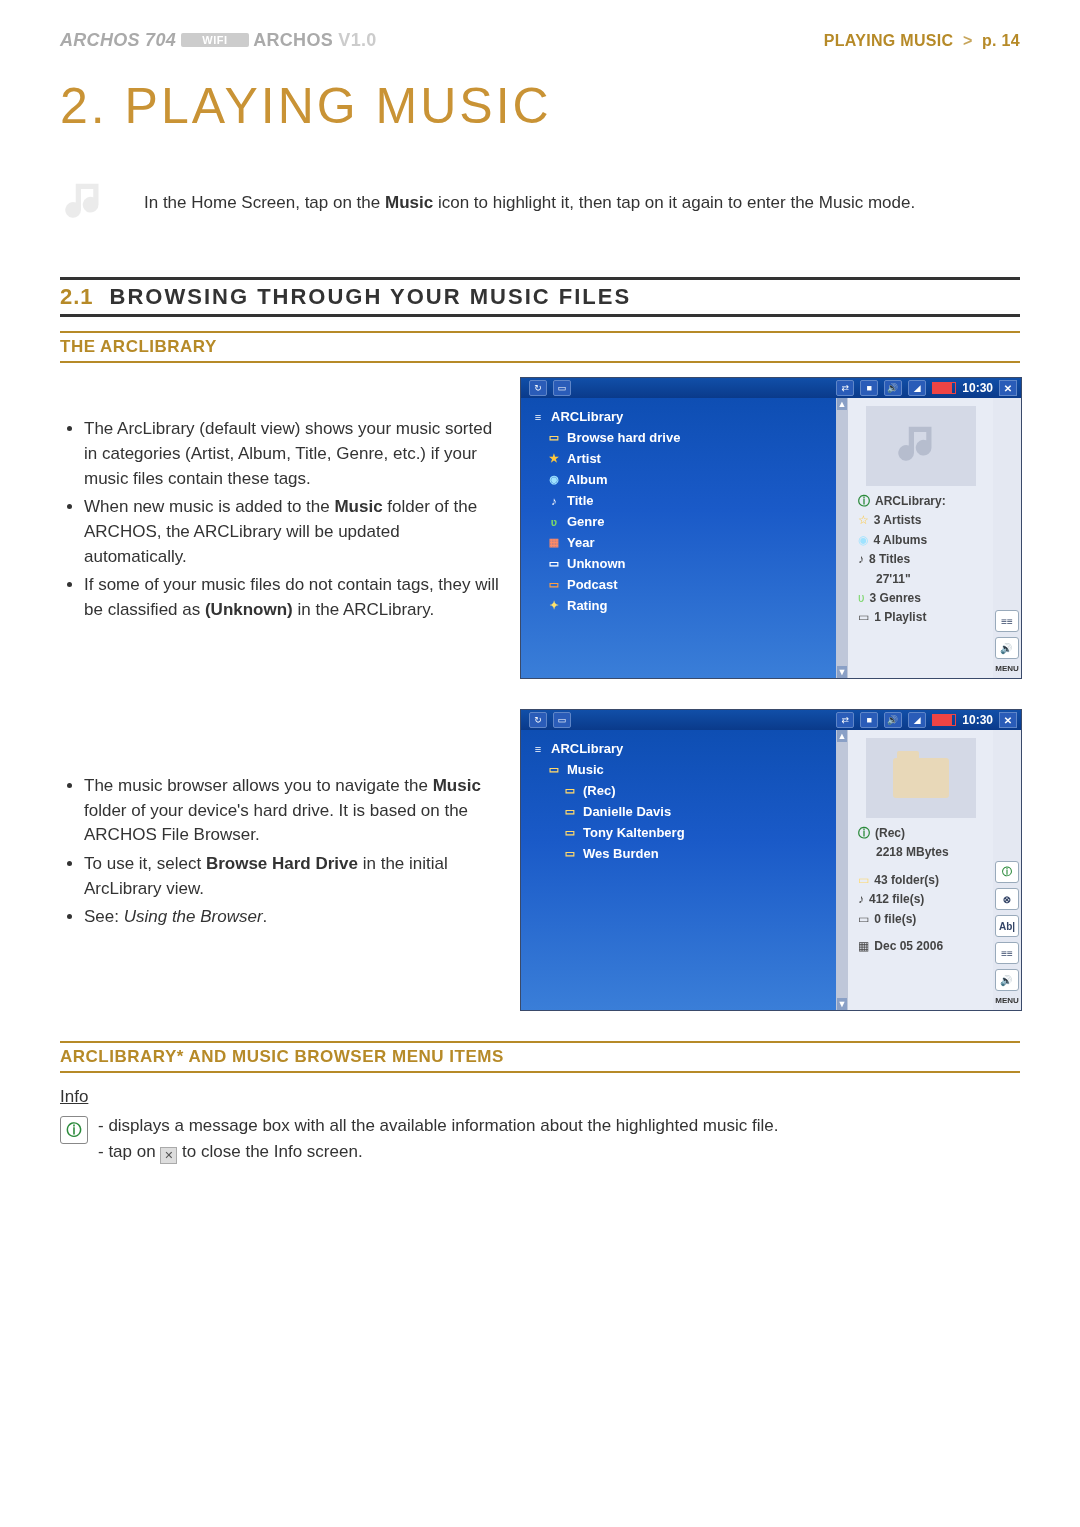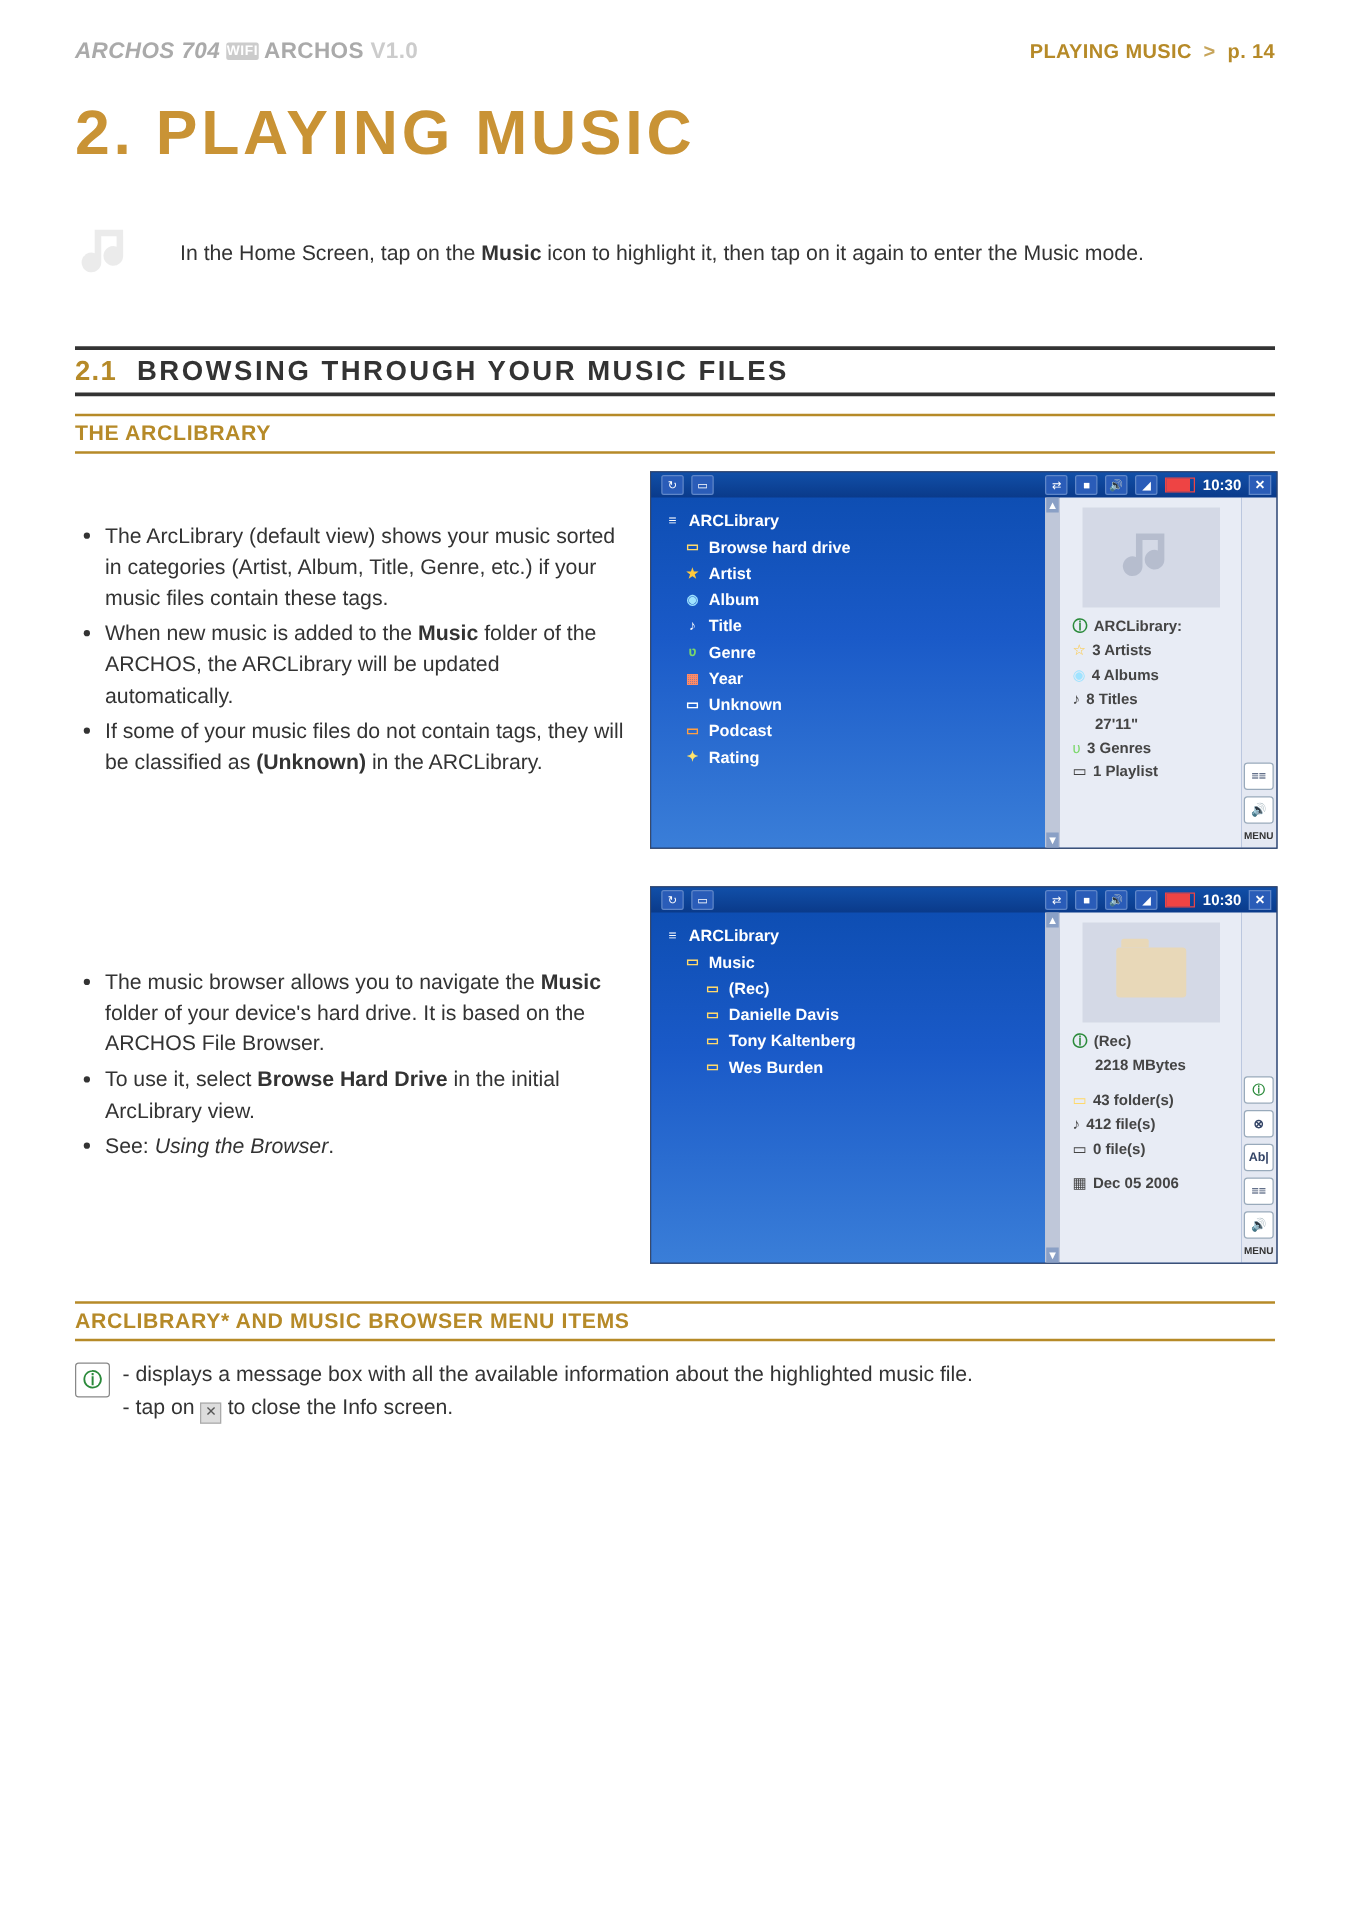--- a/index.html
+++ b/index.html
@@ -1,22 +1,22 @@
 <!DOCTYPE html>
 <html><head>
 <meta charset="utf-8">
 <style>
   body{margin:0;font-family:"Segoe UI",Arial,sans-serif;font-size:17px;color:#333;background:#fff}
   .page{width:1080px;padding:30px 60px 40px 60px;box-sizing:border-box}
   .hdr{display:flex;justify-content:space-between;align-items:baseline;font-size:18px;letter-spacing:0.3px;color:#aaa;font-weight:600;margin-bottom:26px}
   .hdr-left{font-family:"Arial Black",Arial,sans-serif}
   .hdr-right{color:#b68a28;font-weight:700;font-size:16px}
   .archos{font-style:italic}
-  .wifi-badge{display:inline-block;background:#ccc;color:#fff;font-size:11px;padding:1px 0;border-radius:2px;vertical-align:2px;font-weight:700;letter-spacing:.5px}
-  h1{font-family:"Arial Black",Arial,sans-serif;color:#c99335;font-size:50px;letter-spacing:3px;margin:10px 0 40px 0;font-weight:700}
+  .wifi-badge{display:inline-block;background:#ccc;color:#fff;font-size:11px;padding:1px 21px;border-radius:2px;vertical-align:2px;font-weight:700;letter-spacing:.5px}
+  h1{font-family:"Arial Black",Arial,sans-serif;color:#c99335;font-size:50px;letter-spacing:3px;margin:10px 0 40px 0;font-weight:400}
   .intro-row{display:flex;align-items:center;gap:28px;margin-bottom:46px}
   .music-big{width:56px;height:56px;opacity:.35;display:flex;align-items:center;justify-content:center}
   .music-big svg{width:56px;height:56px}
   .intro-text{flex:1;line-height:1.45}
   .sec-header{display:flex;align-items:baseline;gap:16px;border-top:3px solid #333;border-bottom:3px solid #333;padding:4px 0;margin-bottom:14px}
   .sec-num{font-family:"Arial Black",Arial,sans-serif;font-size:22px;color:#b68a28;letter-spacing:1px;font-weight:900}
   .sec-title{font-family:"Arial Black",Arial,sans-serif;font-size:22px;letter-spacing:2px;font-weight:900}
   ul.bullets{margin:8px 0 24px 6px;padding-left:18px}
   ul.bullets li{margin:4px 0;line-height:1.45}
   .subhead{color:#b68a28;font-weight:800;font-family:Arial,sans-serif;letter-spacing:.5px;border-top:2px solid #b68a28;border-bottom:2px solid #b68a28;padding:4px 0;margin:10px 0 14px 0;font-size:17px}
@@ -310,20 +310,21 @@
             <div class="menu-lbl">MENU</div>
           </div>
         </div>
       </div>
     </div>
   </div>
 
   <div class="subhead">ARCLIBRARY* AND MUSIC BROWSER MENU ITEMS</div>
 
   <div class="info-block">
+    <div class="info-label">Info</div>
     <div class="info-row">
       <div class="info-icn">ⓘ</div>
       <div class="info-lines">
         <div>- <span>displays a message box with all the available information about the highlighted music file.</span></div>
         <div>- <span>tap on </span><span class="xbox">✕</span><span> to close the Info screen.</span></div>
       </div>
     </div>
   </div>
 
 </div>

